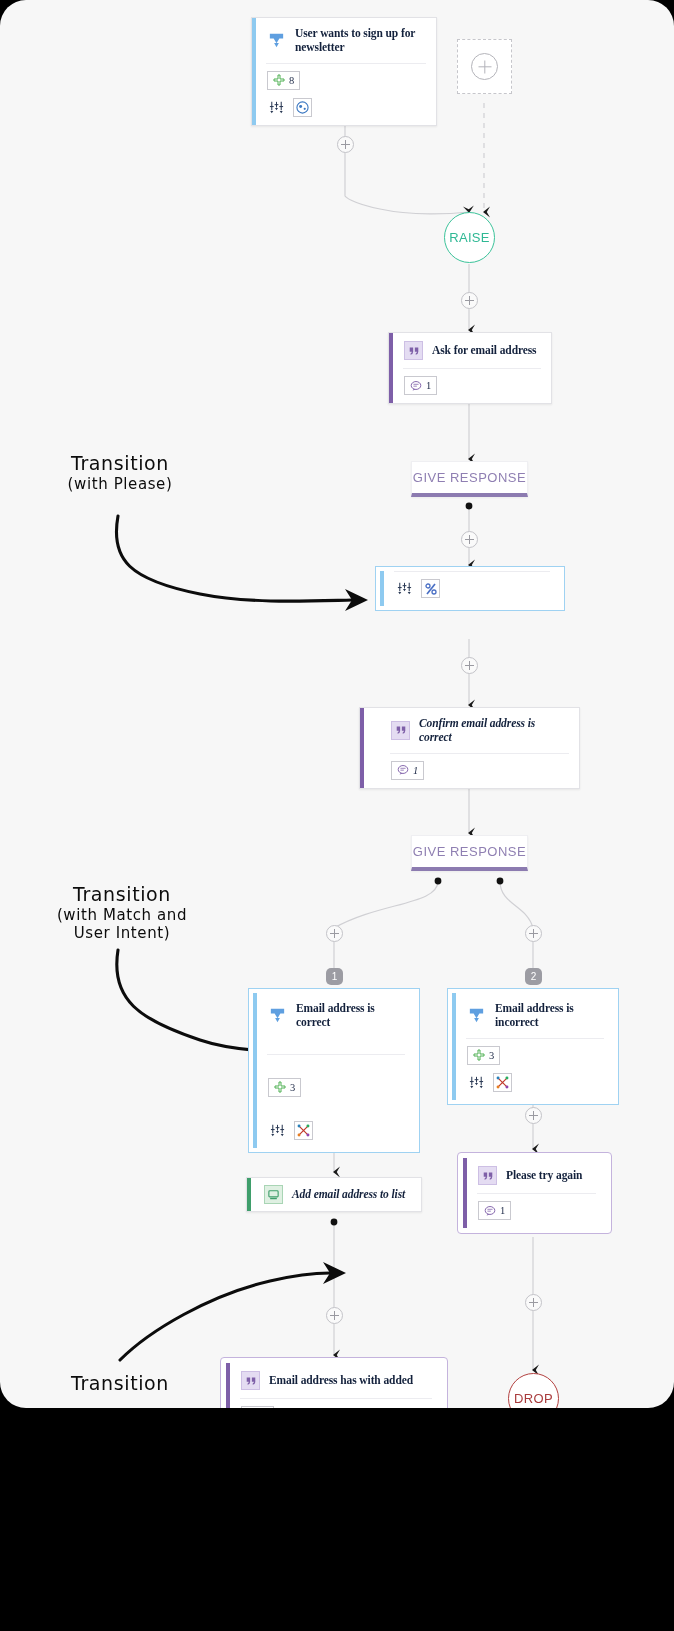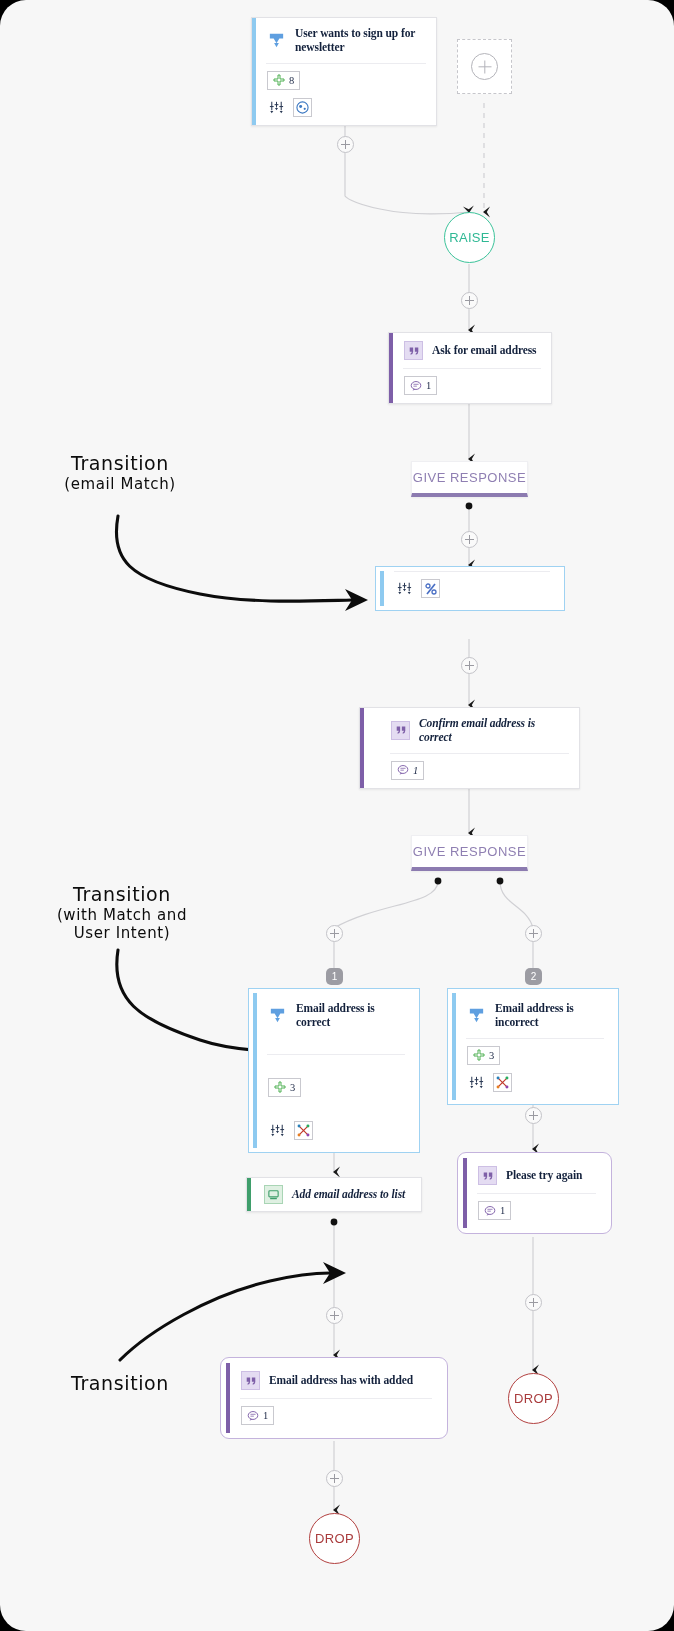--- a/index.html
+++ b/index.html
@@ -3,21 +3,21 @@
 <meta charset="utf-8">
 <style>
   * { box-sizing: border-box; margin: 0; padding: 0; }
   html, body {
     width: 674px; height: 1631px;
     background: #000;
     font-family: "Liberation Sans", sans-serif;
   }
   #canvas {
     position: relative;
-    width: 674px; height: 1631px;
+    width: 674px; height: 1408px;
     background: #f7f7f7;
     border-radius: 26px;
     overflow: hidden;
   }
   #edges { position: absolute; left: 0; top: 0; width: 674px; height: 1631px; }
   #notes { position: absolute; left: 0; top: 0; width: 674px; height: 1631px; pointer-events: none; }
 
   
   .node { position: absolute; background: #fff; }
   .card {
@@ -45,21 +45,21 @@
   }
   .accentbar { position: absolute; left: 0; top: 0; bottom: 0; width: 4px; }
 
   
   .ac-blue  { background: #8ecaf0; }
   .ac-purple{ background: #7e5fa8; }
   .ac-green { background: #3f9e6b; }
 
   
   .ring-blue   { border: 1px solid #9fd2f2; padding: 4px; background: #fff; }
-  .ring-purple { border: 1px solid #c4b3dd; border-radius: 9px; padding: 5px; background: #fff; }
+  .ring-purple { border: 1px solid #c4b3dd; border-radius: 4px; padding: 5px; background: #fff; }
 
   
   .chip {
     display: inline-flex; align-items: center; gap: 4px;
     border: 1px solid #c9c9cf;
     background: #fff;
     padding: 2px 5px;
     height: 19px;
     font-size: 10px;
     color: #2c3552;
@@ -558,21 +558,21 @@
 
   <div class="circ drop" style="left:508px; top:1373px; width:51px; height:51px;">
     <span>DROP</span>
   </div>
   <div class="circ drop" style="left:309px; top:1513px; width:51px; height:51px;">
     <span>DROP</span>
   </div>
 
   <div class="note" style="left:30px; top:452px; width:180px;">
     <div class="l1">Transition</div>
-    <div class="l2">(email Match)</div>
+    <div class="l2">(with Please)</div>
   </div>
 
   <div class="note" style="left:22px; top:883px; width:200px;">
     <div class="l1">Transition</div>
     <div class="l2">(with Match and</div>
     <div class="l2">User Intent)</div>
   </div>
 
   <div class="note" style="left:30px; top:1372px; width:180px;">
     <div class="l1">Transition</div>

